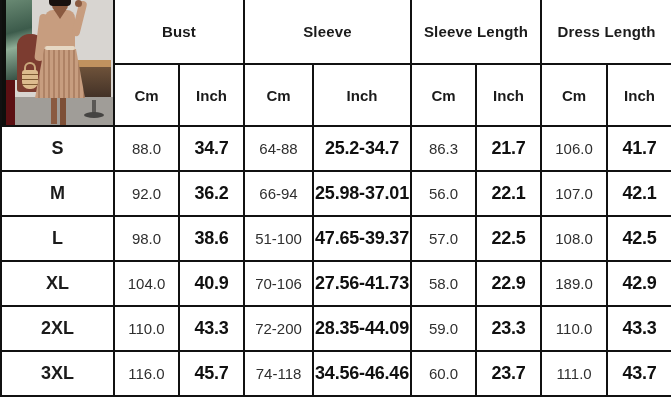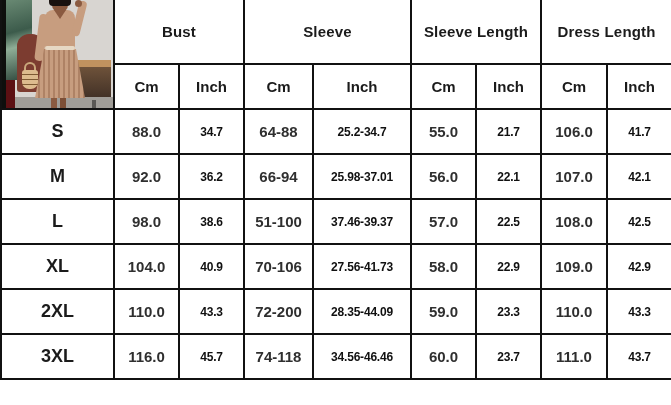--- a/index.html
+++ b/index.html
@@ -14,27 +14,27 @@
     width:671px;
   }
   .size-chart td, .size-chart th {
     border:2px solid #111111;
     text-align:center; vertical-align:middle;
     overflow:hidden; white-space:nowrap;
     background:#ffffff;
   }
   .size-chart tr.hdr1 th, .size-chart td.photo-cell { border-top:none; }
   tr.hdr1 { height:64px; }
-  tr.hdr2 { height:45px; }
+  tr.hdr2 { height:62px; }
   tr.datarow { height:45px; }
   th.measure { font-size:15px; font-weight:bold; letter-spacing:.2px; }
   th.unit    { font-size:15px; font-weight:bold; }
   th.size    { font-size:18px; font-weight:bold; }
-  td.cm      { font-size:15px; font-weight:bold; color:#2f2f2f; }
-  td.inch    { font-size:12px; font-weight:bold; color:#101010; letter-spacing:-0.2px; }
+  td.cm      { font-size:15px; font-weight:normal; color:#2f2f2f; }
+  td.inch    { font-size:18px; font-weight:bold; color:#101010; letter-spacing:-0.2px; }
 
   
   td.photo-cell { padding:0; position:relative; }
   .scene { position:absolute; inset:0; background:#d8d5d1; overflow:hidden; }
   .scene div { position:absolute; }
   .ph-window { left:0; top:0; width:30px; height:80px;
     background:linear-gradient(165deg,#6a8a74 0%,#3c5b4b 40%,#8fae97 58%,#2c453a 100%); }
   .ph-edge   { left:0; top:0; width:4px; height:100%; background:#0e0f0d; }
   .ph-red    { left:0; top:80px; width:13px; height:46px; background:#5c1013; }
   .ph-chair  { left:15px; top:34px; width:27px; height:58px; background:#7c3c30;
@@ -133,21 +133,21 @@
     <th class="unit">Cm</th>
     <th class="unit">Inch</th>
   </tr>
 
   <tr class="datarow">
     <th class="size">S</th>
     <td class="cm">88.0</td>
     <td class="inch">34.7</td>
     <td class="cm">64-88</td>
     <td class="inch">25.2-34.7</td>
-    <td class="cm">55.0</td>
+    <td class="cm">86.3</td>
     <td class="inch">21.7</td>
     <td class="cm">106.0</td>
     <td class="inch">41.7</td>
   </tr>
 
   <tr class="datarow">
     <th class="size">M</th>
     <td class="cm">92.0</td>
     <td class="inch">36.2</td>
     <td class="cm">66-94</td>
@@ -156,36 +156,36 @@
     <td class="inch">22.1</td>
     <td class="cm">107.0</td>
     <td class="inch">42.1</td>
   </tr>
 
   <tr class="datarow">
     <th class="size">L</th>
     <td class="cm">98.0</td>
     <td class="inch">38.6</td>
     <td class="cm">51-100</td>
-    <td class="inch">37.46-39.37</td>
+    <td class="inch">47.65-39.37</td>
     <td class="cm">57.0</td>
     <td class="inch">22.5</td>
     <td class="cm">108.0</td>
     <td class="inch">42.5</td>
   </tr>
 
   <tr class="datarow">
     <th class="size">XL</th>
     <td class="cm">104.0</td>
     <td class="inch">40.9</td>
     <td class="cm">70-106</td>
     <td class="inch">27.56-41.73</td>
     <td class="cm">58.0</td>
     <td class="inch">22.9</td>
-    <td class="cm">109.0</td>
+    <td class="cm">189.0</td>
     <td class="inch">42.9</td>
   </tr>
 
   <tr class="datarow">
     <th class="size">2XL</th>
     <td class="cm">110.0</td>
     <td class="inch">43.3</td>
     <td class="cm">72-200</td>
     <td class="inch">28.35-44.09</td>
     <td class="cm">59.0</td>

